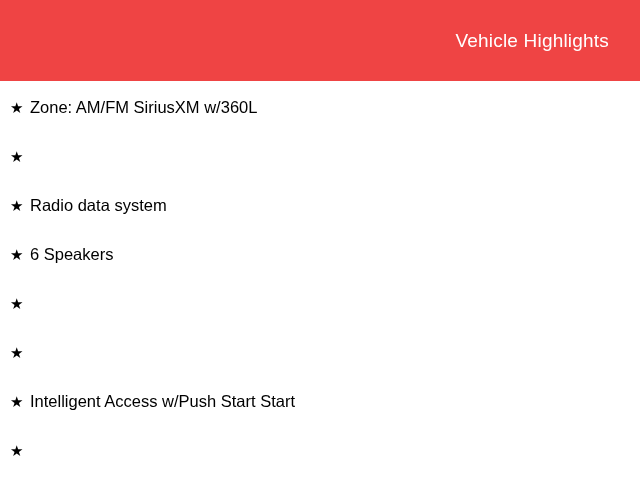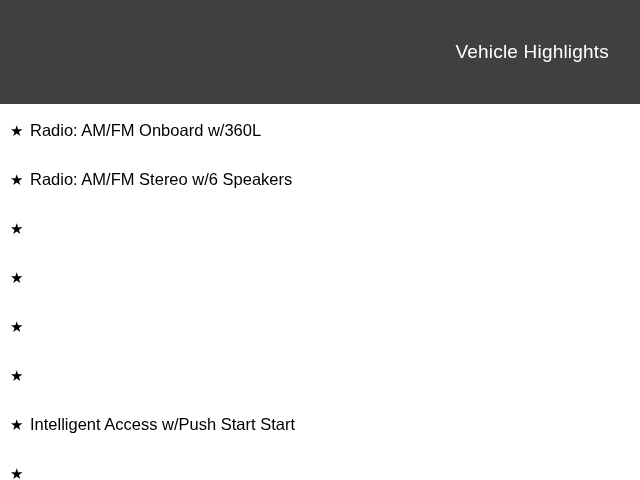--- a/index.html
+++ b/index.html
@@ -15,22 +15,22 @@
   }
   .page {
     position: relative;
     width: 640px;
     height: 480px;
     background: #ffffff;
     box-sizing: border-box;
   }
   .header {
     width: 640px;
-    height: 104px;
-    background: #404040;
+    height: 81px;
+    background: #ef4444;
     display: flex;
     align-items: center;
     justify-content: flex-end;
     box-sizing: border-box;
     padding-right: 31px;
   }
   .header-title {
     color: #ffffff;
     font-size: 19px;
     line-height: 22px;
@@ -73,34 +73,35 @@
 <div class="page">
 
   <div class="header">
     <div class="header-title">Vehicle Highlights</div>
   </div>
 
   <ul class="list">
 
     <li class="list-item">
       <span class="bullet-icon">★</span>
-      <span class="item-label">Radio: AM/FM Onboard w/360L</span>
-    </li>
-
-    <li class="list-item">
-      <span class="bullet-icon">★</span>
-      <span class="item-label">Radio: AM/FM Stereo w/6 Speakers</span>
+      <span class="item-label">Zone: AM/FM SiriusXM w/360L</span>
     </li>
 
     <li class="list-item">
       <span class="bullet-icon">★</span>
     </li>
 
     <li class="list-item">
       <span class="bullet-icon">★</span>
+      <span class="item-label">Radio data system</span>
+    </li>
+
+    <li class="list-item">
+      <span class="bullet-icon">★</span>
+      <span class="item-label">6 Speakers</span>
     </li>
 
     <li class="list-item">
       <span class="bullet-icon">★</span>
     </li>
 
     <li class="list-item">
       <span class="bullet-icon">★</span>
     </li>
 

